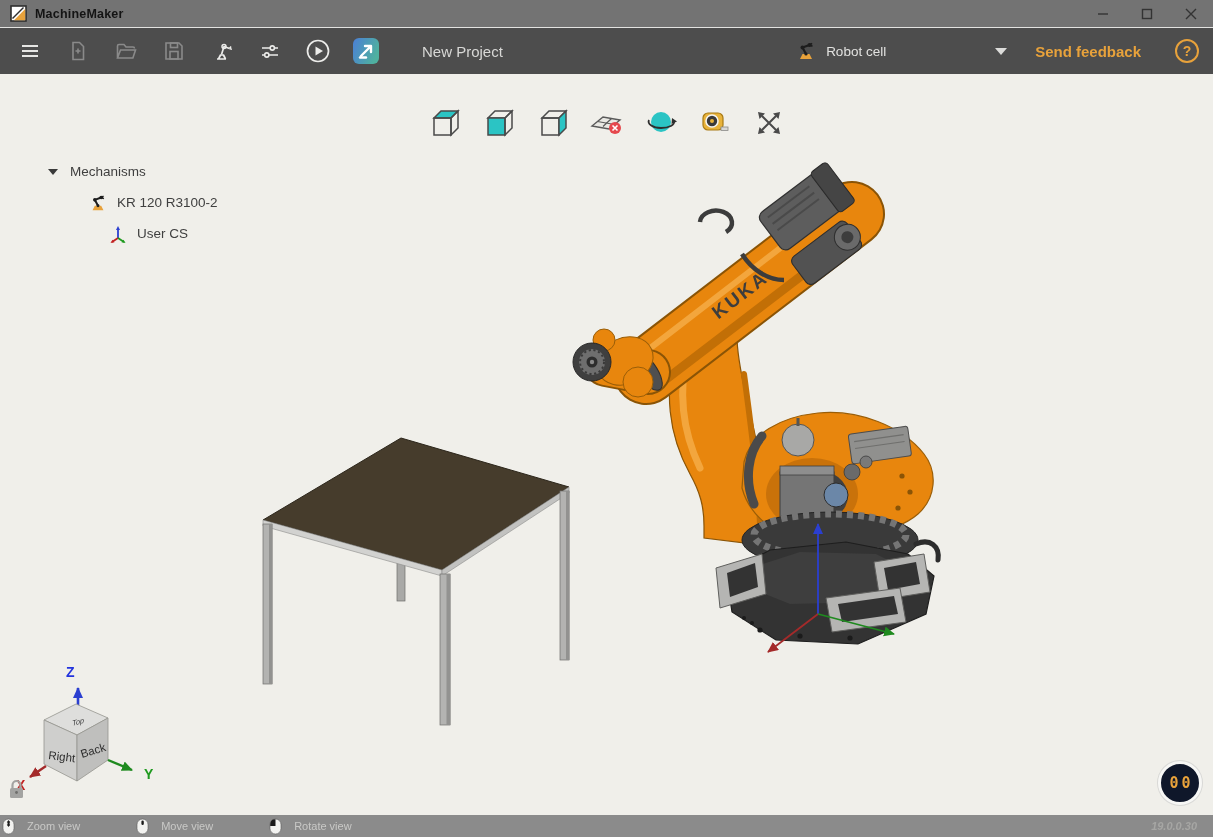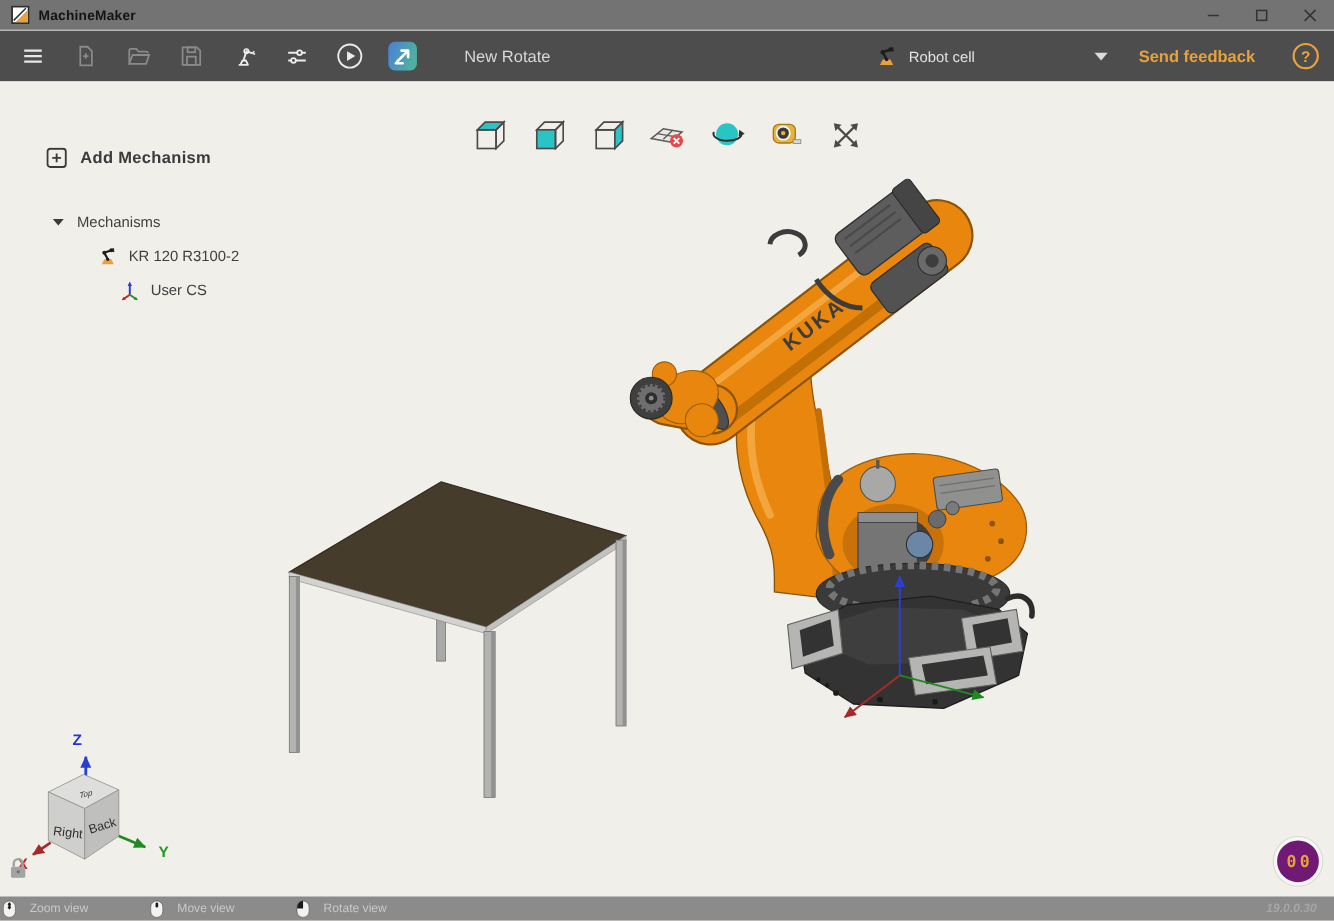--- a/index.html
+++ b/index.html
@@ -39,21 +39,21 @@
   .tree-row { display:flex; align-items:center; height:31px; cursor:pointer; }
   .tree-row .label { font-size:13.5px; color:#3f3f3f; margin-left:9px; }
   .caret { width:0; height:0; border-left:5px solid transparent; border-right:5px solid transparent; border-top:6px solid #3a3a3a; }
   .ind-caret0 { margin-left:18px; }
   .ind-item1 { margin-left:58px; }
   .ind-caret1 { margin-left:40px; }
   .ind-icon-after-caret { margin-left:8px; }
   .ind-item2 { margin-left:78px; }
 
   
-  .counter-btn { position:absolute; left:1158px; top:687px; width:44px; height:44px; border-radius:50%; background:#701a75;
+  .counter-btn { position:absolute; left:1158px; top:687px; width:44px; height:44px; border-radius:50%; background:#0f172a;
     border:3px solid #f7f7f5; box-shadow:0 0 0 1px #d8d8d6; display:flex; align-items:center; justify-content:center; cursor:pointer; }
   .counter-btn span { color:#e8a23b; font-family:"DejaVu Sans Mono", monospace; font-size:15px; font-weight:700; letter-spacing:3px; margin-left:3px; }
 
   
   .statusbar { height:22px; background:#8b8b8b; display:flex; align-items:center; padding-left:2px; position:relative; }
   .hint { display:flex; align-items:center; margin-right:56px; }
   .hint .hint-label { font-size:11px; color:#c9c9c7; margin-left:12px; }
   .version { position:absolute; right:16px; font-size:11px; font-weight:700; color:#a6a6a4;font-style:italic; }
 </style>
 </head>
@@ -139,21 +139,21 @@
           <linearGradient id="appgrad" x1="0" y1="0" x2="1" y2="0.4">
             <stop offset="0" stop-color="#4b7fd6"></stop>
             <stop offset="1" stop-color="#4fb0a0"></stop>
           </linearGradient>
         </defs>
       <rect x="2" y="2" width="26" height="26" rx="6" fill="url(#appgrad)"></rect>
       <path d="M10,20 L20,10 M14,10 H20 V16" fill="none" stroke="#ffffff" stroke-width="2.4" stroke-linecap="round" stroke-linejoin="round"></path>
       <path d="M9,21.5 H15" stroke="#ffffff" stroke-width="2.4" stroke-linecap="round"></path>
     </svg>
   </div>
-  <span class="project-title">New Rotate</span>
+  <span class="project-title">New Project</span>
   <div class="tb-spacer"></div>
   <div class="robot-cell">
     <svg width="22" height="22" viewBox="0 0 22 22">
       <polygon points="5,19 17,19 14.5,14 7.5,14" fill="#e8a23b"></polygon>
       <path d="M11,14 L7.5,7.5 L14.5,5" fill="none" stroke="#1d1d1d" stroke-width="2.2" stroke-linejoin="round"></path>
       <circle cx="7.5" cy="7.5" r="2" fill="#1d1d1d"></circle>
         <circle cx="14.5" cy="5" r="2" fill="#1d1d1d"></circle>
       <path d="M14.5,5 l2.6,-1.6 M14.5,5 l3,1.2" stroke="#1d1d1d" stroke-width="1.6"></path>
       <circle cx="11" cy="14" r="1.6" fill="#1d1d1d"></circle>
     </svg>
@@ -372,27 +372,20 @@
         <path d="M8,8 L22,22 M22,8 L8,22" stroke="#4a4a4a" stroke-width="2"></path>
         <polygon points="4,4 11,5.5 5.5,11" fill="#4a4a4a"></polygon>
         <polygon points="26,4 24.5,11 19,5.5" fill="#4a4a4a"></polygon>
         <polygon points="4,26 5.5,19 11,24.5" fill="#4a4a4a"></polygon>
         <polygon points="26,26 19,24.5 24.5,19" fill="#4a4a4a"></polygon>
       </svg>
     </div>
   </div>
 
   <div class="sidebar">
-    <div class="add-mech">
-      <svg width="19" height="19" viewBox="0 0 19 19">
-        <rect x="1.2" y="1.2" width="16.6" height="16.6" rx="2.5" fill="none" stroke="#3a3a3a" stroke-width="1.7"></rect>
-        <path d="M9.5,5.5 v8 M5.5,9.5 h8" stroke="#3a3a3a" stroke-width="1.7"></path>
-      </svg>
-      <span class="am-label">Add Mechanism</span>
-    </div>
     <div class="tree">
       <div class="tree-row">
         <span class="caret ind-caret0"></span>
         <span class="label" style="margin-left:12px;">Mechanisms</span>
       </div>
       <div class="tree-row">
         <svg class="ind-item1" width="20" height="20" viewBox="0 0 22 22">
           <polygon points="5,19 17,19 14.5,14 7.5,14" fill="#e8a23b"></polygon>
           <path d="M11,14 L7.5,7.5 L14.5,5" fill="none" stroke="#1d1d1d" stroke-width="2.2" stroke-linejoin="round"></path>
           <circle cx="7.5" cy="7.5" r="2" fill="#1d1d1d"></circle>

